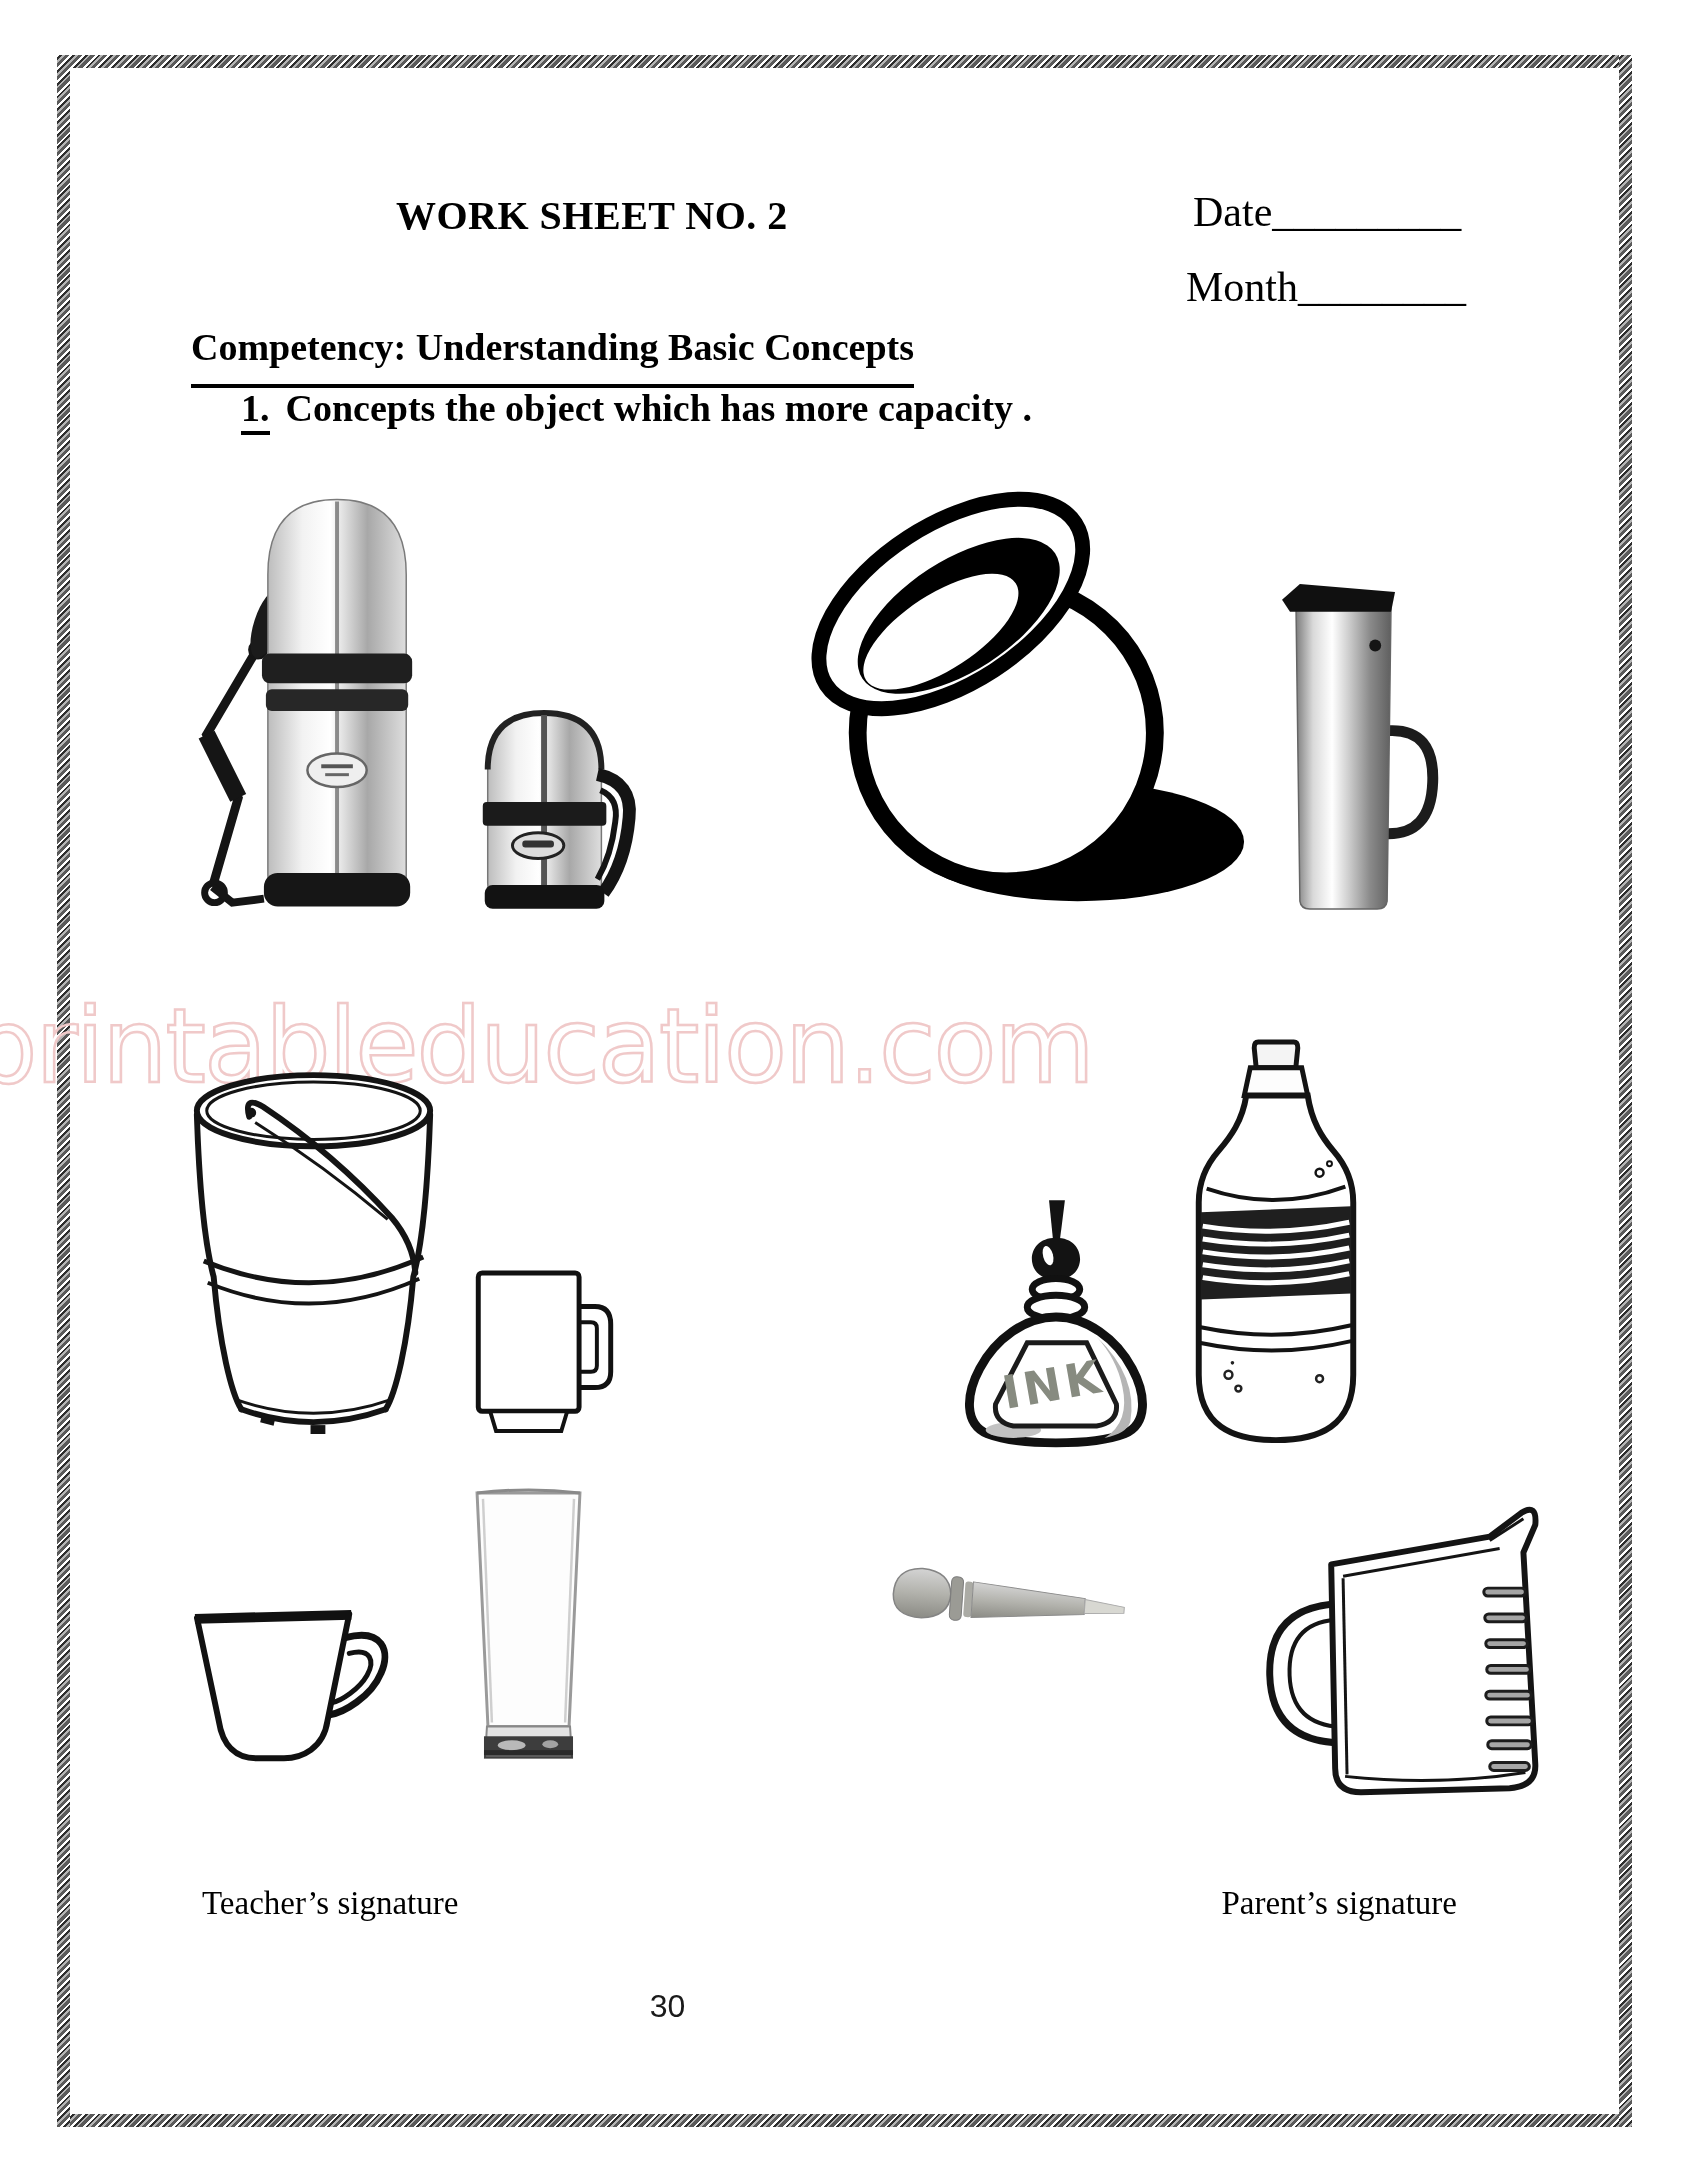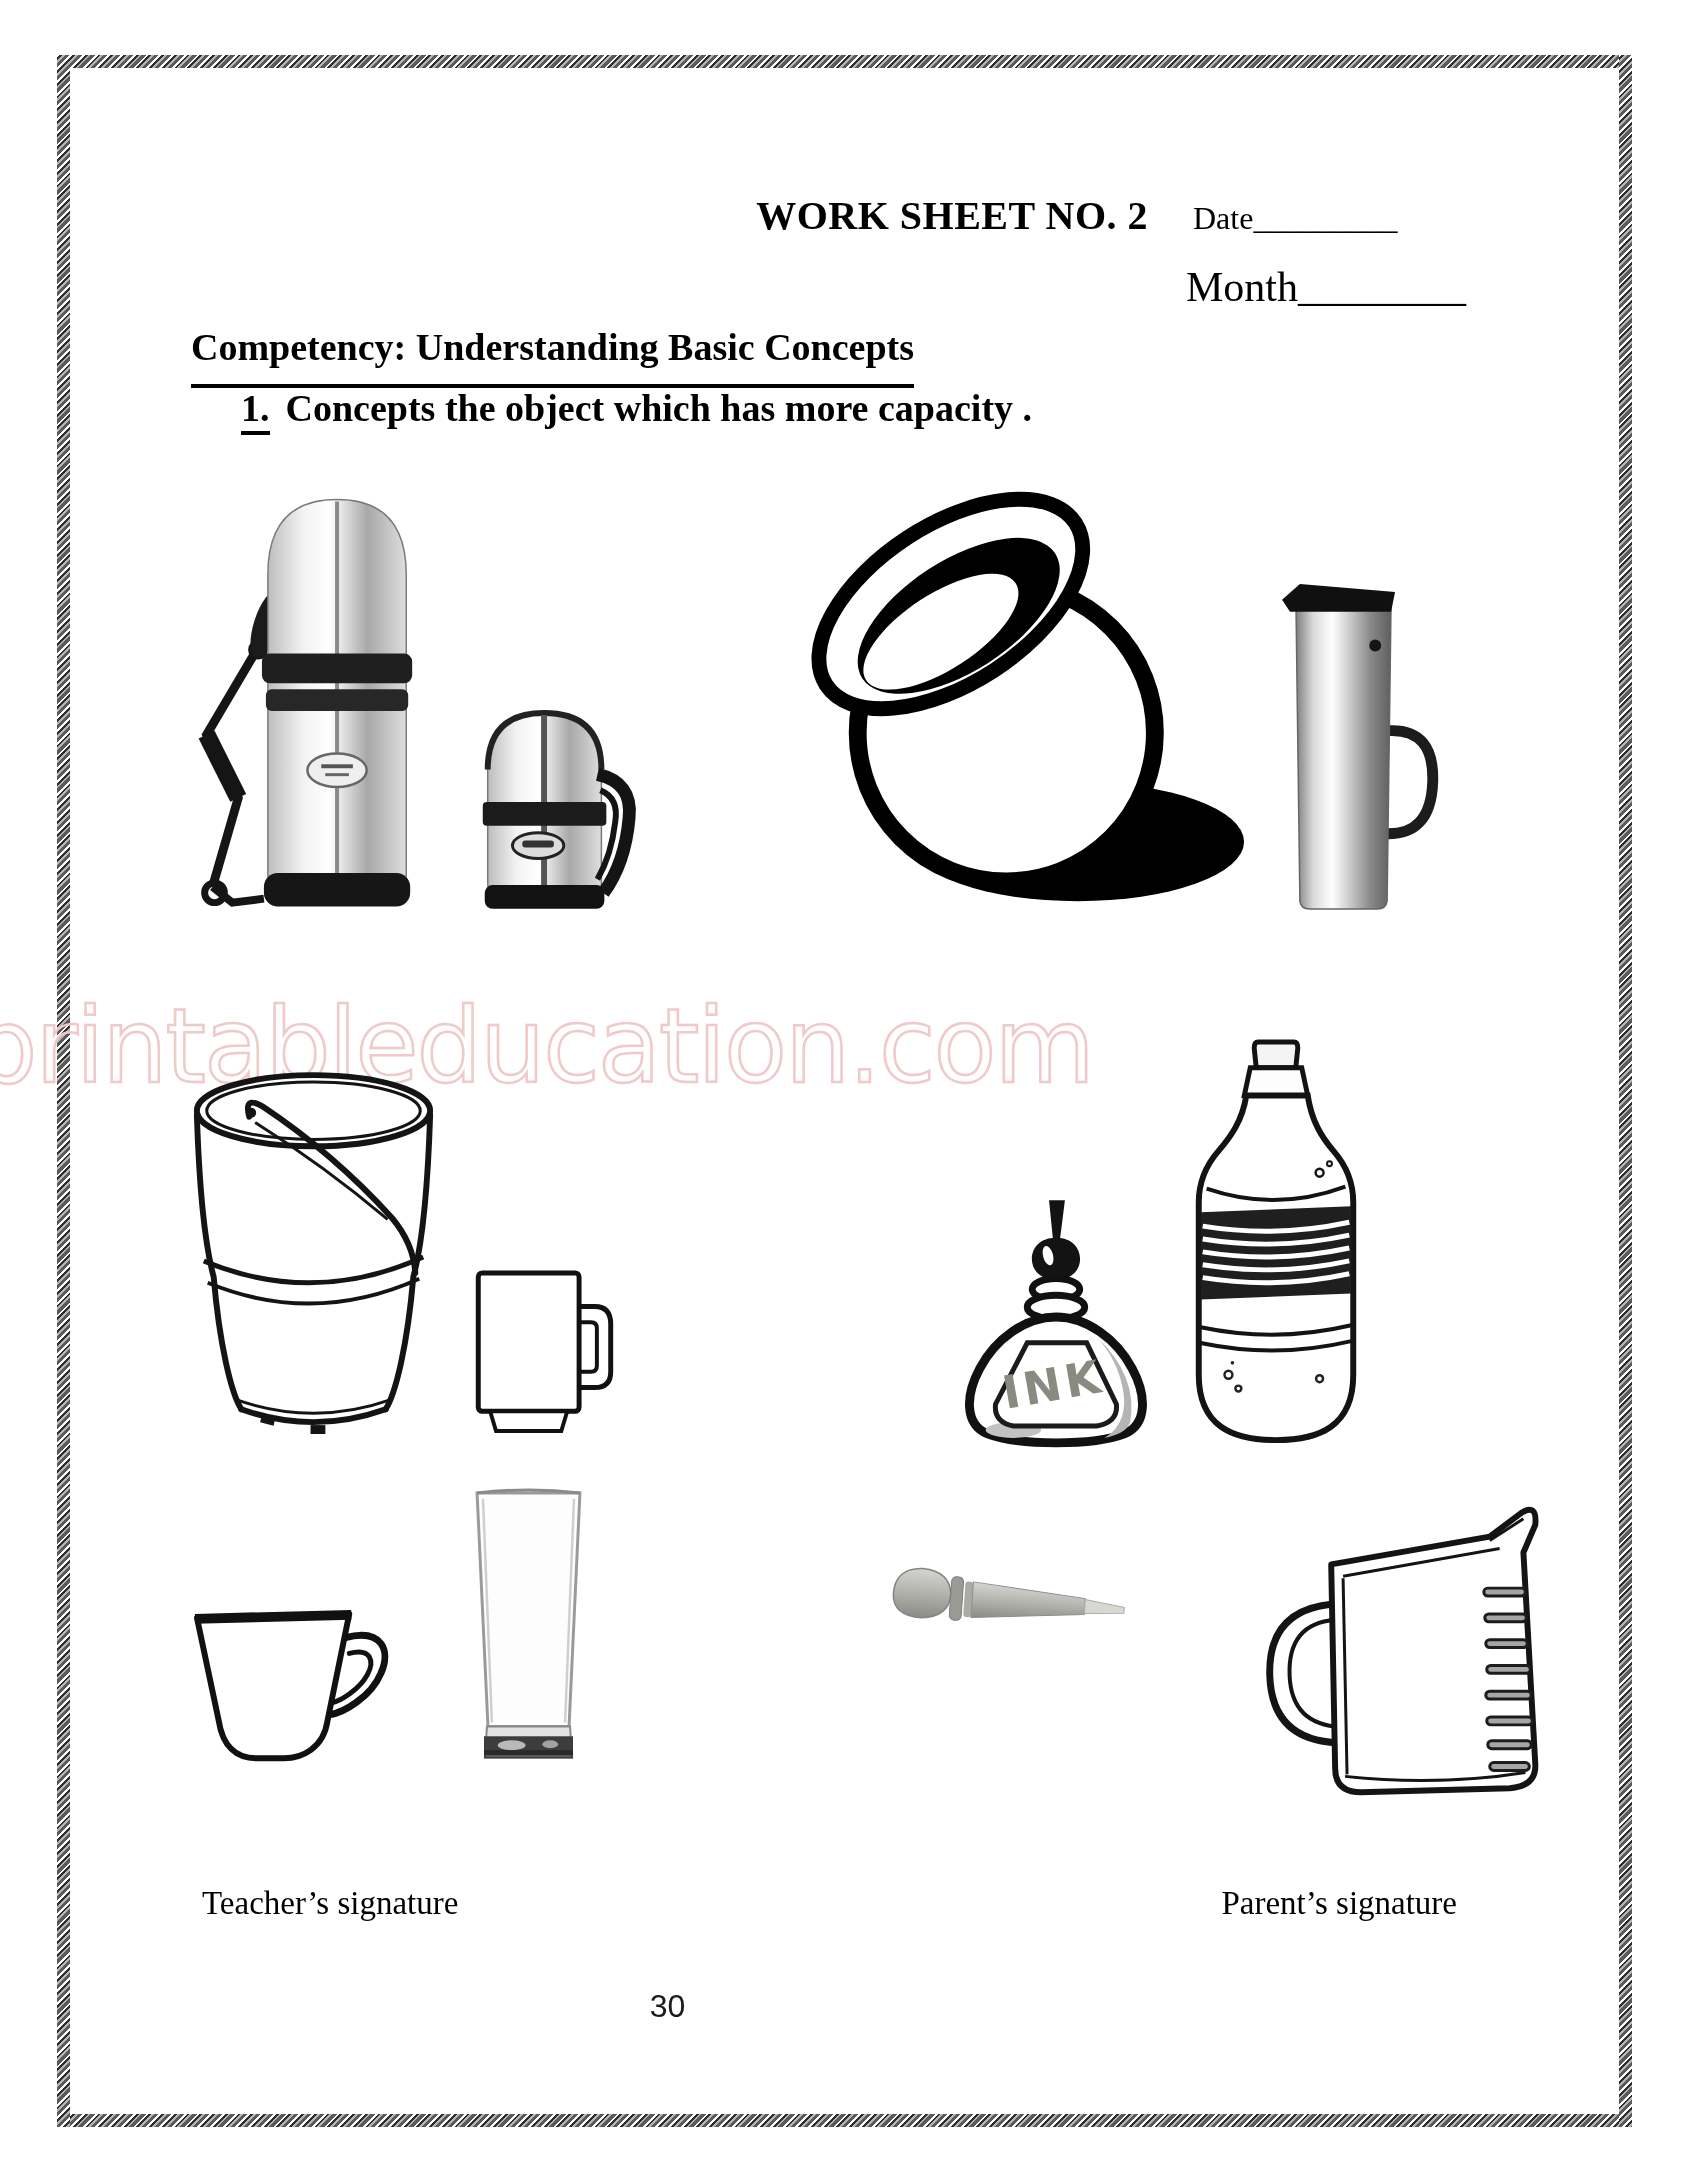--- a/index.html
+++ b/index.html
@@ -8,22 +8,22 @@
     font-family:"Liberation Serif", serif; color:#000;
   }
   
   .fbar { position:absolute; background:repeating-linear-gradient(135deg,#ffffff 0 2px,#2e2e2e 2px 4px,#b5b5b5 4px 6px,#5a5a5a 6px 9px); }
   .fbar.top    { left:57px; right:51px; top:55px;    height:13px; }
   .fbar.bottom { left:57px; right:51px; bottom:51px; height:13px; }
   .fbar.left   { top:55px;  bottom:51px; left:57px;  width:13px; }
   .fbar.right  { top:55px;  bottom:51px; right:51px; width:13px; }
 
   .abs { position:absolute; }
-  .title { left:396px; top:192px; width:752px; text-align:right; font-size:40px; font-weight:bold; letter-spacing:0.5px; }
-  .date  { left:1193px; top:200px; font-size:32px; }
+  .title { left:396px; top:192px; width:752px; text-align:left; font-size:40px; font-weight:bold; letter-spacing:0.5px; }
+  .date  { left:1193px; top:188px; font-size:42px; }
   .month { left:1186px; top:263px; font-size:42px; }
   .competency { left:191px; top:325px; font-size:38px; font-weight:bold; }
   .competency span { border-bottom:4px solid #000; padding-bottom:16px; }
   .question { left:241px; top:386px; font-size:38px; font-weight:bold; }
   .qnum { border-bottom:4px solid #000; padding-bottom:2px; margin-right:16px; }
   .sig { top:1885px; font-size:33px; font-weight:normal; }
   .sig.teacher { left:202px; }
   .sig.parent  { right:226px;margin-left:7px; }
   .pagenum { left:0; top:1988px; width:1335px; text-align:center; font-size:32px; font-family:"Liberation Sans", sans-serif; color:#1a1a1a; }
   .watermark {

